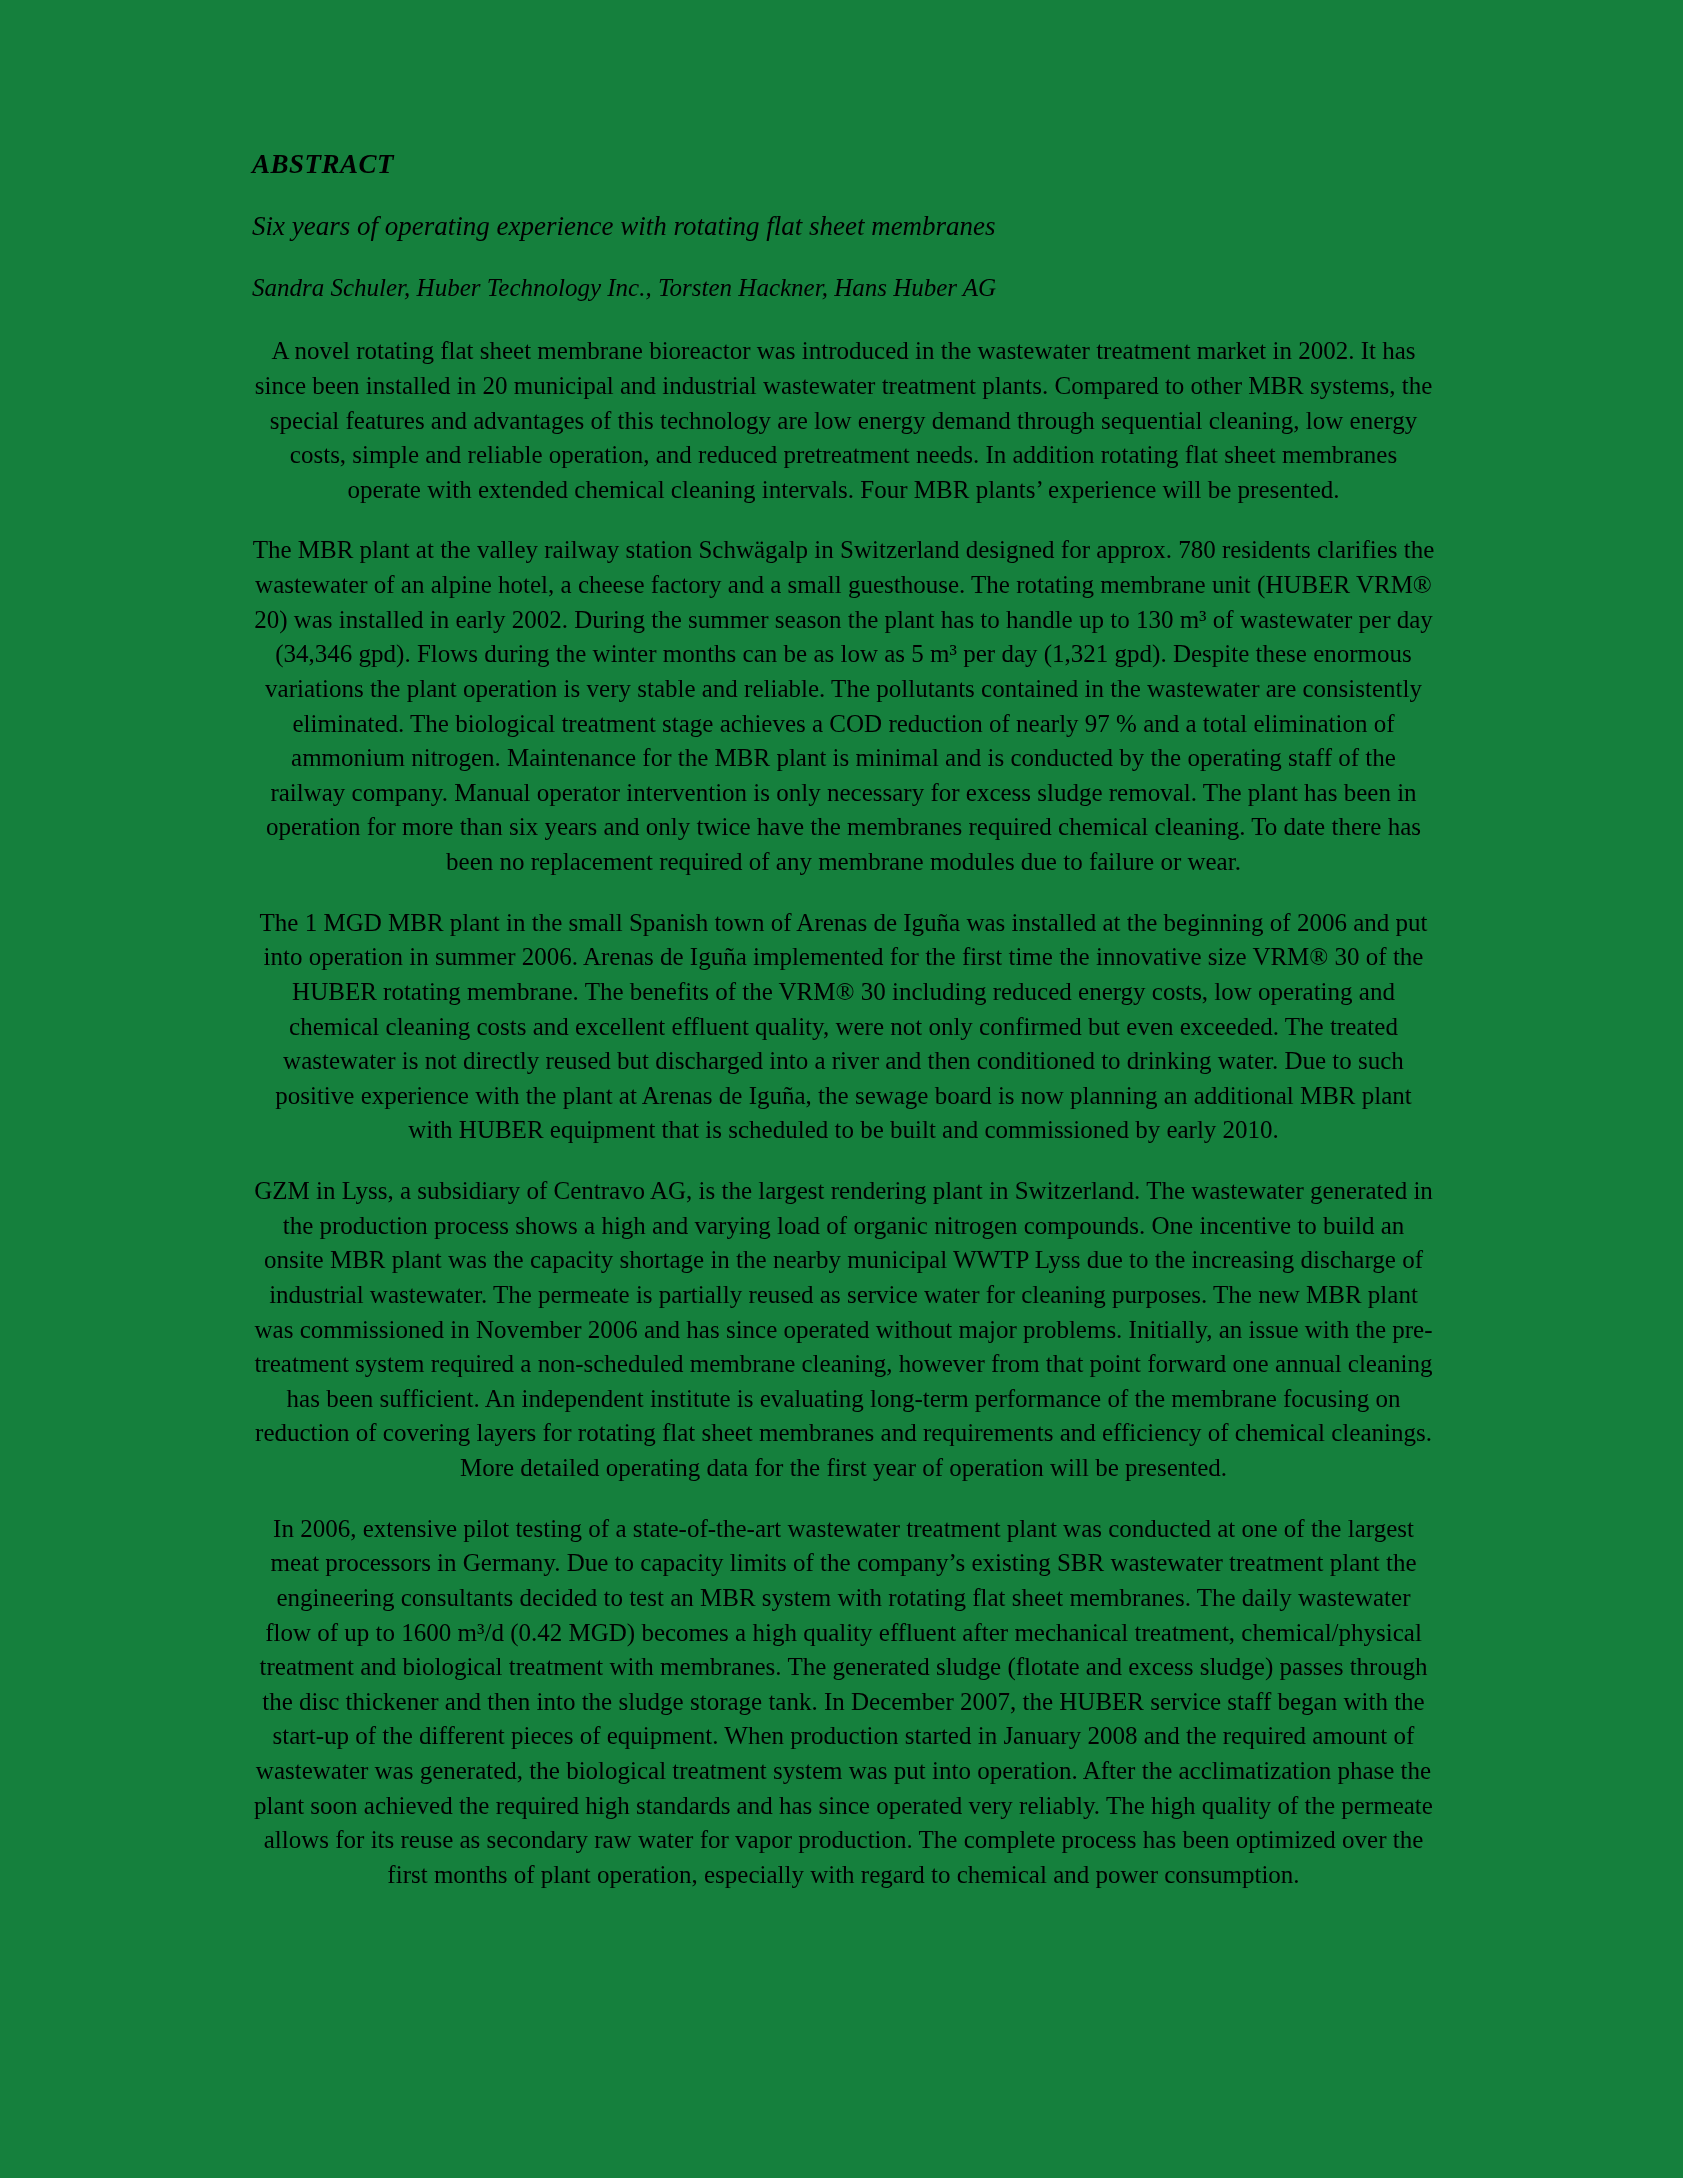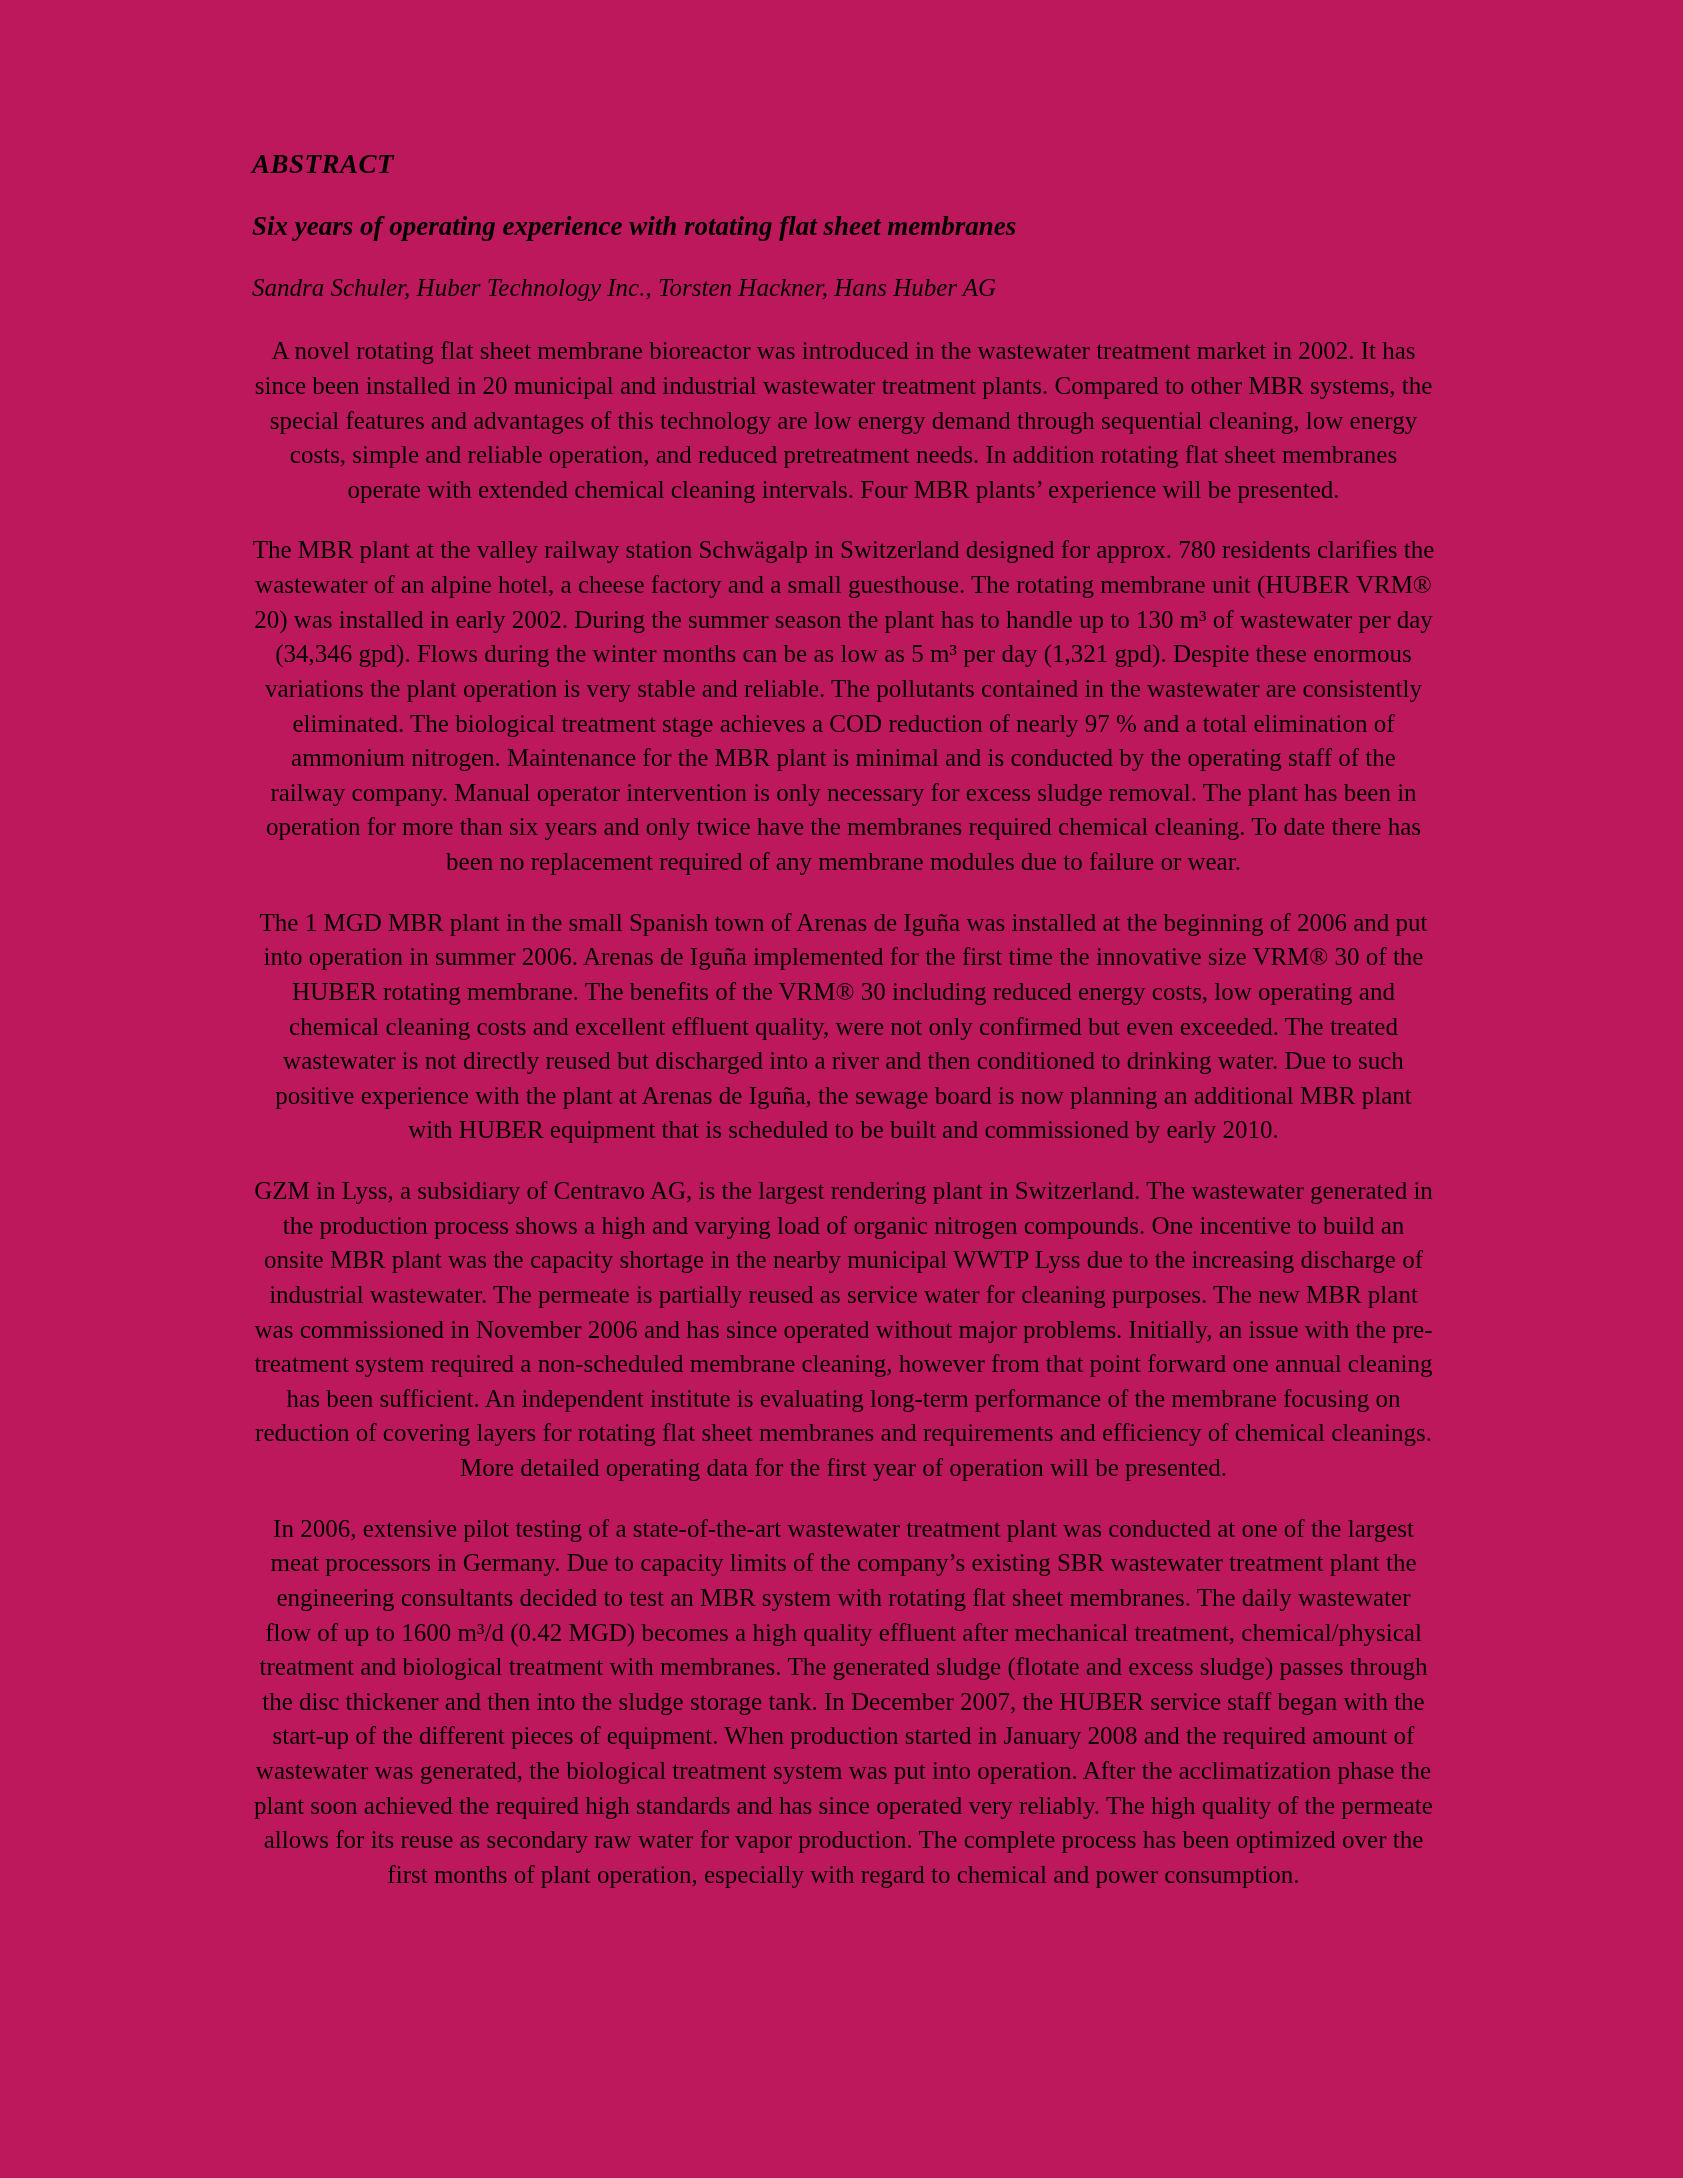--- a/index.html
+++ b/index.html
@@ -10,38 +10,38 @@
   body {
     width: 1683px;
     height: 2178px;
     font-family: "Liberation Serif", serif;
     color: #000000;
   }
   .page {
     position: relative;
     width: 1683px;
     height: 2178px;
-    background: #be185d;
+    background: #15803d;
     box-sizing: border-box;
   }
   .content {
     position: absolute;
     left: 252px;
     top: 149px;
     width: 1183px;
   }
   .abstract-label {
     font-weight: bold;
     font-style: italic;
     font-size: 27px;
     letter-spacing: 0.5px;
     margin: 0 0 30px 0;
   }
   .paper-title {
-    font-weight: bold;
+    font-weight: normal;
     font-style: italic;
     font-size: 27px;
     margin: 4px 0 28px 0;
     line-height: 1.25;
   }
   .authors {
     font-style: italic;
     font-size: 25px;
     margin: 0 0 30px 0;
     line-height: 1.3;

